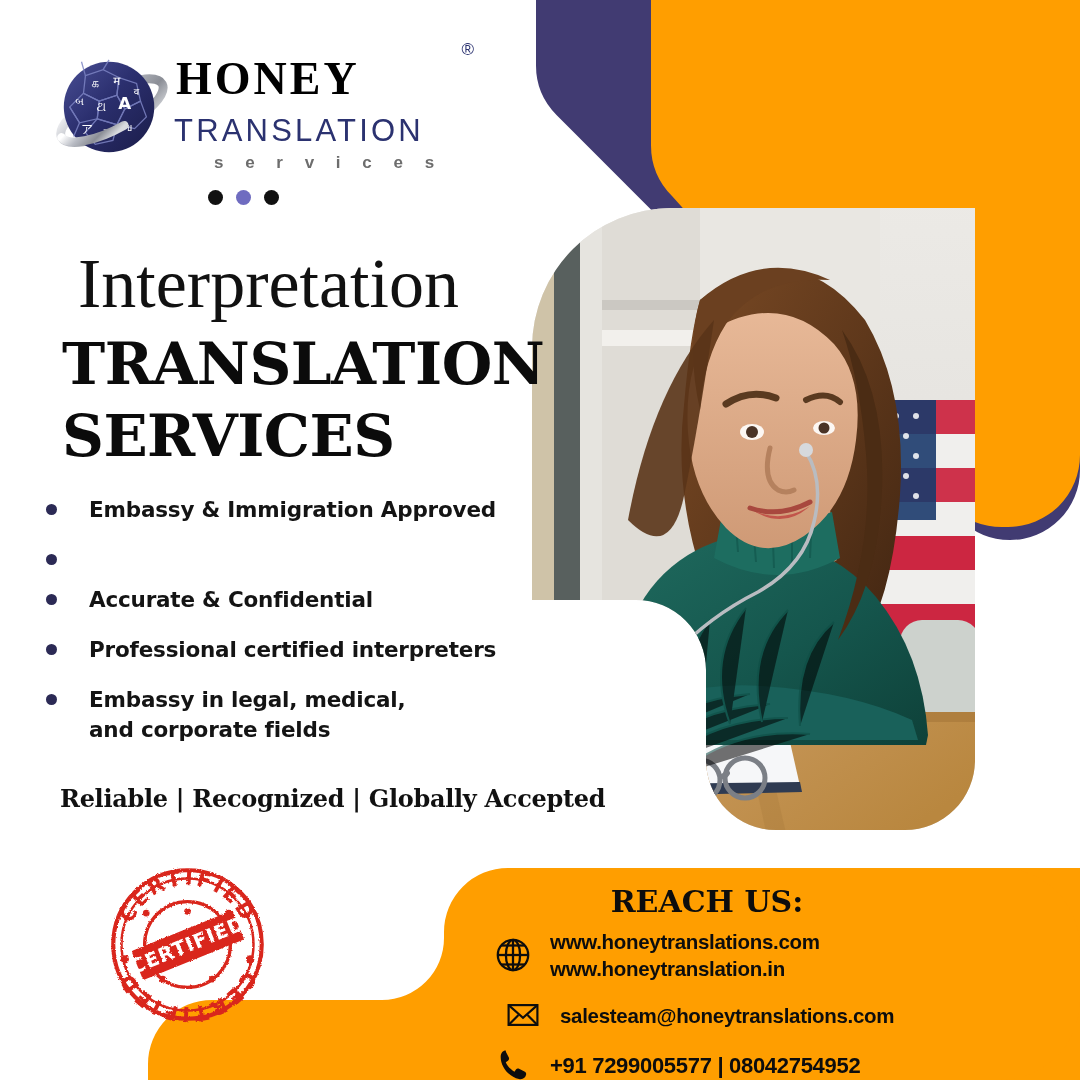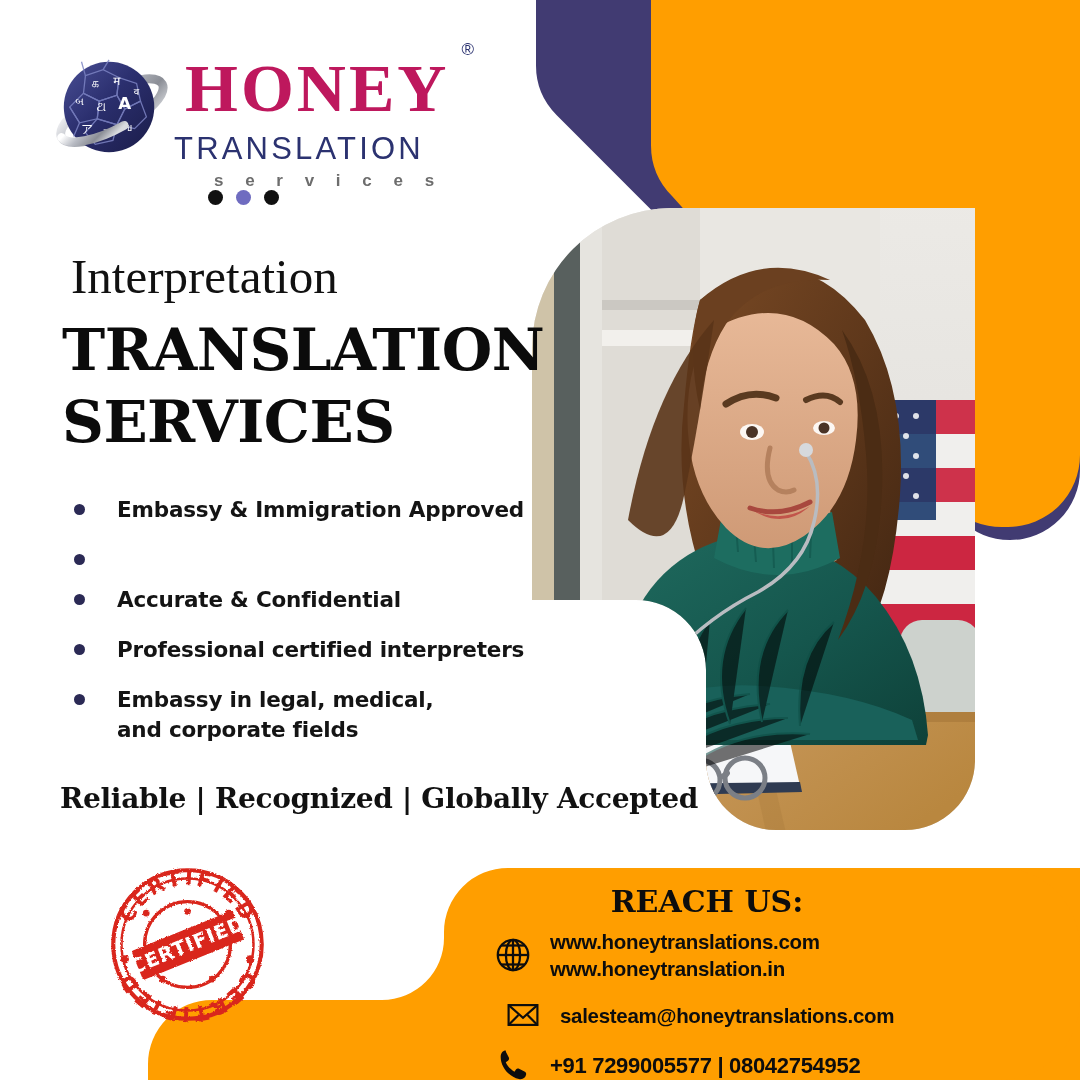--- a/index.html
+++ b/index.html
@@ -14,22 +14,22 @@
 
   
   .bg-layer{position:absolute;inset:0;width:1080px;height:1080px;}
 
   
   .logo-block{position:absolute;left:52px;top:44px;width:420px;height:135px;}
   .logo-globe{position:absolute;left:0;top:6px;width:118px;height:118px;}
   .logo-text{position:absolute;left:120px;top:0;width:300px;}
   .logo-honey{
     font-family:"Liberation Serif", serif;
-    font-size:68px;line-height:62px;font-weight:700;
-    color:#be185d;letter-spacing:3px;margin:13px;padding:0;
+    font-size:46px;line-height:62px;font-weight:700;
+    color:#000000;letter-spacing:3px;margin:4px;padding:0;
     display:block;position:relative;
   }
   .logo-reg{
     position:absolute;right:-2px;top:-4px;
     font-family:"Liberation Sans", sans-serif;
     font-size:17px;color:#2b3270;font-weight:400;
   }
   .logo-sub{
     font-family:"Liberation Sans", sans-serif;
     font-size:31px;line-height:34px;font-weight:400;
@@ -41,47 +41,47 @@
     color:#6d6d6d;letter-spacing:8.5px;margin:5px 0 0 42px;display:block;
   }
   .dots{position:absolute;left:208px;top:190px;display:flex;gap:13px;align-items:center;}
   .dot{width:15px;height:15px;border-radius:50%;background:#111;}
   .dot.mid{background:#6f6cc0;}
 
   
   .headline{position:absolute;left:62px;top:236px;width:470px;}
   .h-script{
     font-family:"Liberation Serif", serif;
-    font-size:49px;line-height:64px;font-weight:400;
-    color:#111;margin:9px;letter-spacing:0px;
+    font-size:70px;line-height:64px;font-weight:400;
+    color:#111;margin:16px;letter-spacing:0px;
   }
   .h-main{
     font-family:"DejaVu Serif", serif;
     font-size:58px;line-height:64px;font-weight:700;
     color:#0b0b0b;margin:8px 0 0 0;letter-spacing:-0.5px;
   }
 
   
-  .bullets{position:absolute;left:68px;top:495px;width:470px;}
+  .bullets{position:absolute;left:40px;top:495px;width:470px;}
   .bullet-row{display:flex;align-items:flex-start;margin-bottom:20px;}
   .bullet-dot{
     width:11px;height:11px;border-radius:50%;background:#2b2a55;
     margin:9px 32px 0 6px;flex:none;
   }
   .bullet-text{
     font-family:"DejaVu Sans", sans-serif;
     font-size:21.5px;line-height:30px;font-weight:700;
     color:#141414;letter-spacing:-0.2px;
   }
 
   
   .tagline{
     position:absolute;left:60px;top:782px;
     font-family:"DejaVu Serif", serif;
-    font-size:28px;line-height:34px;font-weight:700;
+    font-size:24px;line-height:34px;font-weight:700;
     color:#111;letter-spacing:-0.3px;white-space:nowrap;
   }
 
   
   .stamp{position:absolute;left:105px;top:862px;width:165px;height:165px;}
 
   
   .contact{position:absolute;left:430px;top:868px;width:650px;height:164px;}
   .reach-title{
     position:absolute;left:0;right:96px;top:16px;text-align:center;

